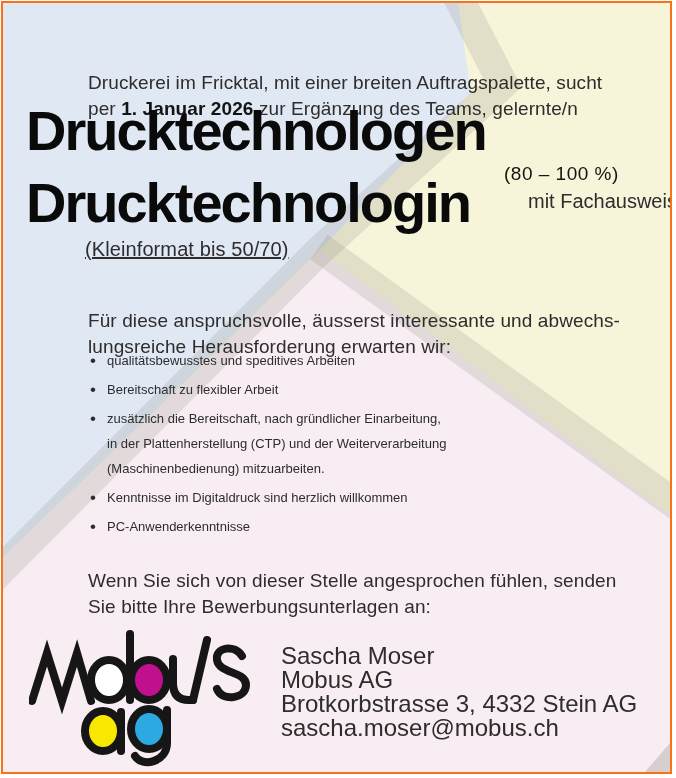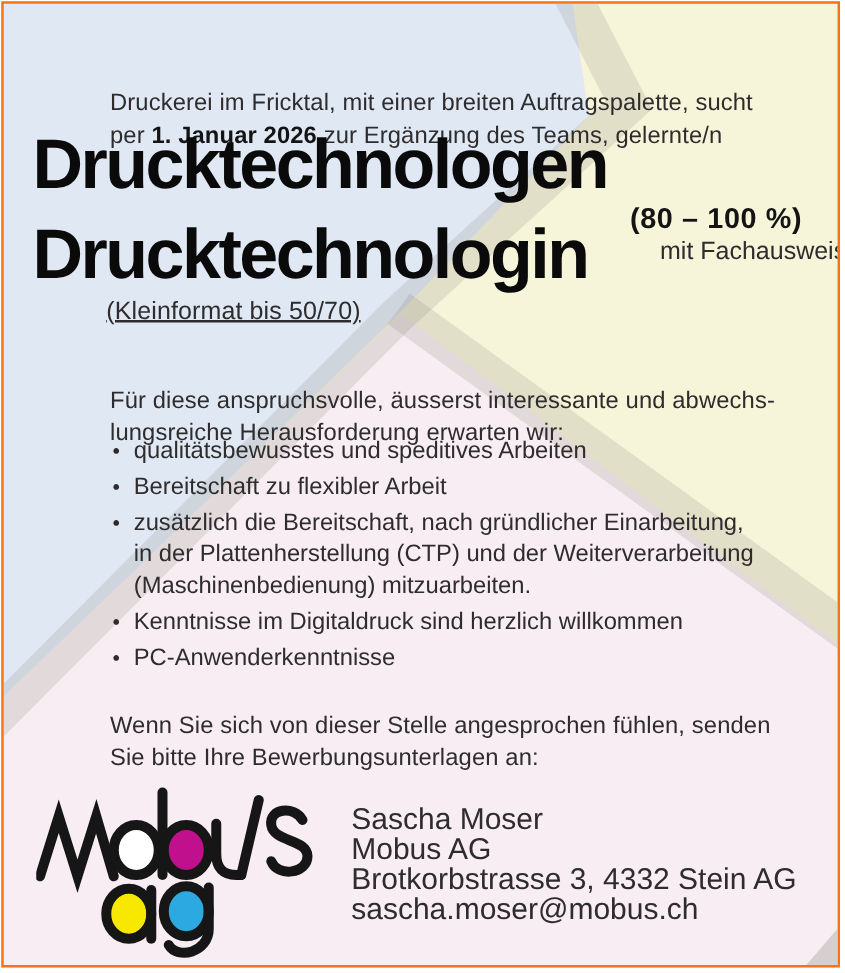--- a/index.html
+++ b/index.html
@@ -21,30 +21,30 @@
   }
   .intro{left:85px;top:22px;width:575px;}
   .intro b,.bold{font-weight:bold;color:#141414;}
 
   h1.title{
     position:absolute;left:19px;top:88px;margin:4px;
     font-size:56px;line-height:72px;font-weight:bold;letter-spacing:-2px;
     color:#0a0a0a;white-space:pre-line;
   }
   .pensum{position:absolute;left:501px;top:157px;color:#141414;}
-  .pensum .pct{font-size:23px;line-height:28px;font-weight:bold;letter-spacing:0.5px;white-space:nowrap;}
+  .pensum .pct{font-size:19px;line-height:28px;font-weight:normal;letter-spacing:0.5px;white-space:nowrap;}
   .pensum .note{font-size:20px;line-height:26px;font-weight:400;color:#2e2c2d;white-space:nowrap;margin-left:24px;}
 
   .kleinformat{left:82px;top:233px;font-size:20px;width:400px;text-decoration:underline;}
 
   .expect{left:85px;top:286px;width:580px;}
 
   ul.reqs{
     position:absolute;left:85px;top:345px;width:565px;margin:0;padding:0;list-style:none;
-    color:#2e2c2d;font-size:19px;line-height:25px;
+    color:#2e2c2d;font-size:13px;line-height:25px;
   }
   ul.reqs li{position:relative;padding-left:19px;margin:0 0 4px 0;white-space:pre-line;}
   ul.reqs li::before{
     content:"•";position:absolute;left:2px;top:0;font-size:17px;color:#2e2c2d;
   }
 
   .closing{left:85px;top:546px;width:580px;}
 
   .logo{position:absolute;left:26px;top:624px;width:228px;height:142px;}
   .contact{position:absolute;left:278px;top:641px;color:#2e2c2d;font-size:24px;line-height:24px;}

